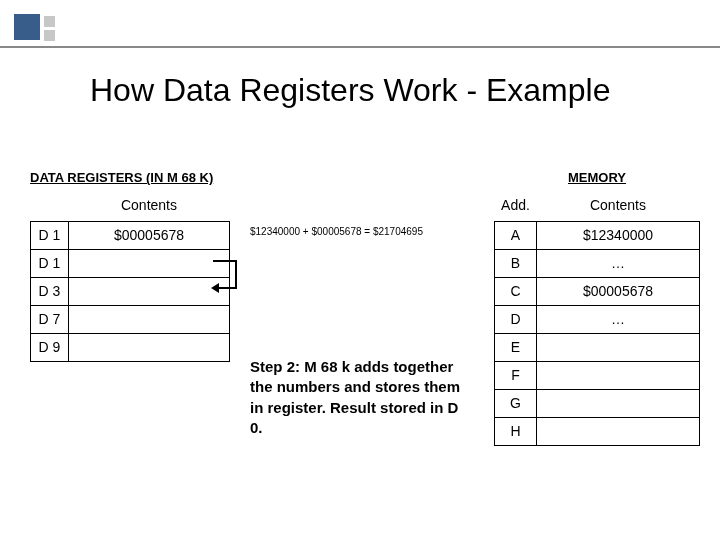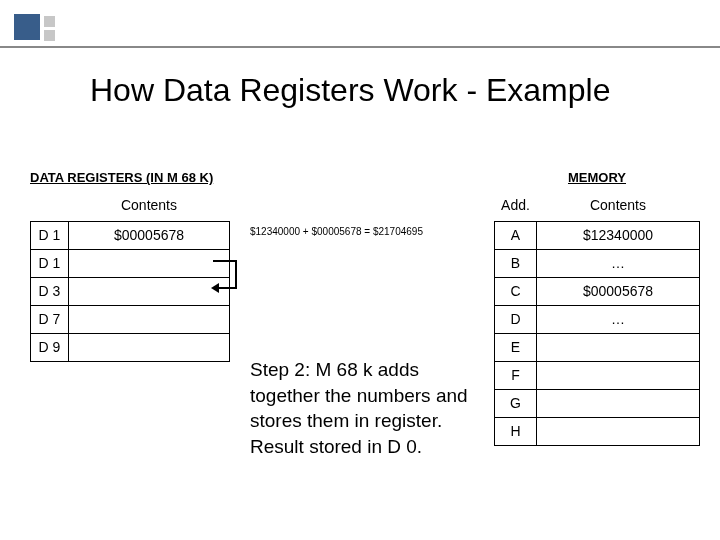--- a/index.html
+++ b/index.html
@@ -48,22 +48,23 @@
   th { font-weight: 400; border: none; padding-bottom: 4px; }
   .left td:first-child { width: 38px; }
   .right td:first-child { width: 42px; }
   .equation {
     font-size: 10px;
     white-space: nowrap;
     margin-bottom: 120px;
     margin-top: 30px;
   }
   .step {
-    font-size: 19px;
+    font-size: 15px;
     line-height: 1.35;
+    font-weight: bold;
   }
   .arrow-connector {
     position: absolute;
     top: 260px; left: 213px;
     pointer-events: none;
   }
   .arrow-connector .hbar1 { position: absolute; top: 0; left: 0; width: 24px; height: 1.5px; background: #000; }
   .arrow-connector .vbar  { position: absolute; top: 0; left: 22px; width: 1.5px; height: 29px; background: #000; }
   .arrow-connector .hbar2 { position: absolute; top: 27px; left: 0; width: 24px; height: 1.5px; background: #000; }
   .arrow-connector .head {

